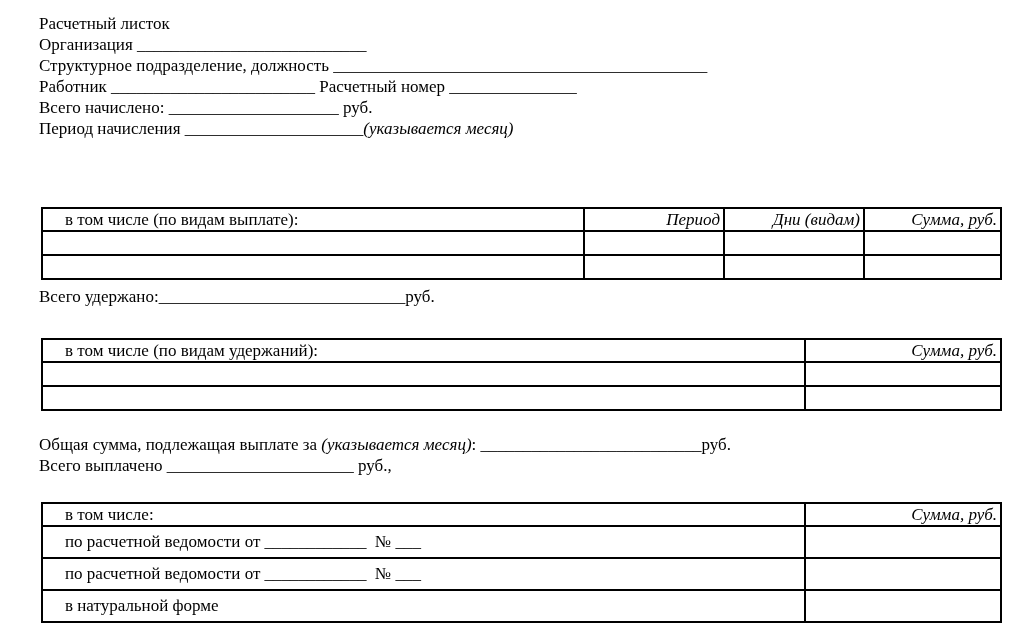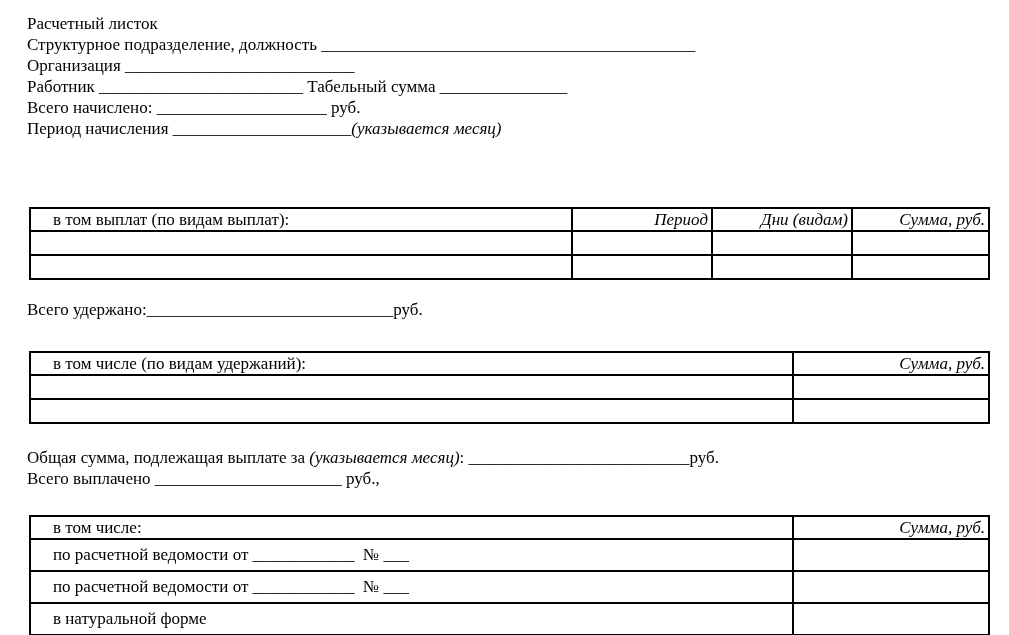--- a/index.html
+++ b/index.html
@@ -10,21 +10,21 @@
   body {
     width: 1009px;
     height: 635px;
     overflow: hidden;
     font-family: "Liberation Serif", "DejaVu Serif", serif;
     font-size: 17px;
     color: #000000;
   }
   * { box-sizing: border-box; }
   .page {
-    padding: 13px 10px 0 27px;
+    padding: 13px 10px 0 39px;
   }
   .line {
     line-height: 21px;
     white-space: pre;
   }
   .note { font-style: italic; }
 
   table {
     border-collapse: collapse;
     table-layout: fixed;
@@ -38,52 +38,52 @@
     overflow: hidden;
     white-space: pre;
     vertical-align: middle;
   }
   td.first  { padding-left: 22px; text-align: left; }
   td.center { text-align: right; font-style: italic; }
   .data-row td { height: 24px; }
   .t-payouts .data-row td { height: 32px; }
 
   .t-payments   { margin-top: 68px; }
-  .withheld-line{ margin-top: 19px; }
+  .withheld-line{ margin-top: 6px; }
   .t-deductions { margin-top: 31px; border-radius: 30px; }
   .due-line     { margin-top: 23px; }
   .t-payouts    { margin-top: 26px; }
 </style>
 </head>
 <body>
 
 <div class="page">
 
   <div class="line">Расчетный листок</div>
 
+  <div class="line"><span>Организация </span><span>___________________________</span></div>
+
   <div class="line"><span>Структурное подразделение, должность </span><span>____________________________________________</span></div>
 
-  <div class="line"><span>Организация </span><span>___________________________</span></div>
-
-  <div class="line"><span>Работник </span><span>________________________</span><span> Табельный сумма </span><span>_______________</span></div>
+  <div class="line"><span>Работник </span><span>________________________</span><span> Расчетный номер </span><span>_______________</span></div>
 
   <div class="line"><span>Всего начислено: </span><span>____________________</span><span> руб.</span></div>
 
   <div class="line"><span>Период начисления </span><span>_____________________</span><span class="note">(указывается месяц)</span></div>
 
   <table class="t-payments">
     <colgroup>
       <col style="width:542px">
         <col style="width:140px">
         <col style="width:140px">
         <col style="width:137px">
     </colgroup>
     <tbody>
       <tr>
-        <td class="first">в том выплат (по видам выплат):</td>
+        <td class="first">в том числе (по видам выплате):</td>
         <td class="center">Период</td>
         <td class="center">Дни (видам)</td>
         <td class="center">Сумма, руб.</td>
       </tr>
       <tr class="data-row">
         <td class="first"></td>
         <td class="center"></td>
         <td class="center"></td>
         <td class="center"></td>
       </tr>

